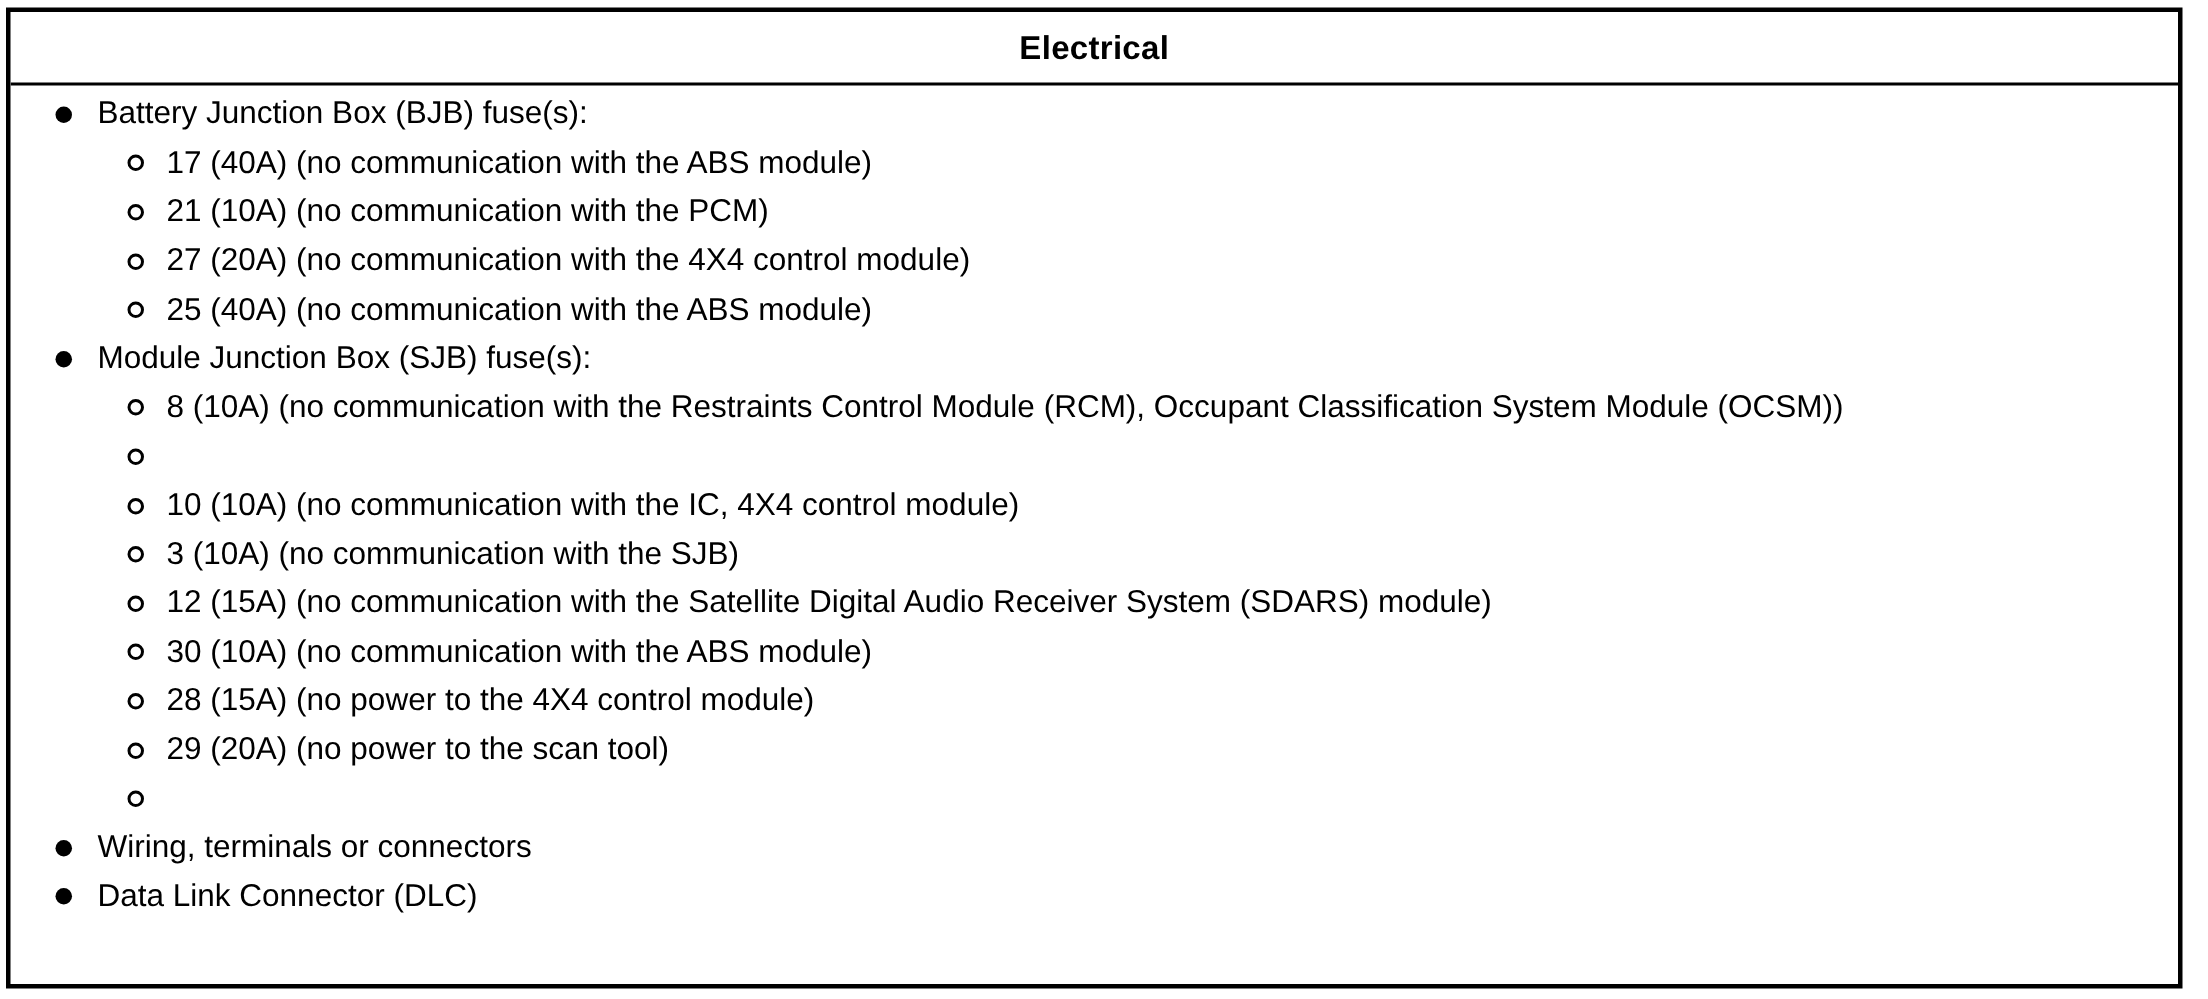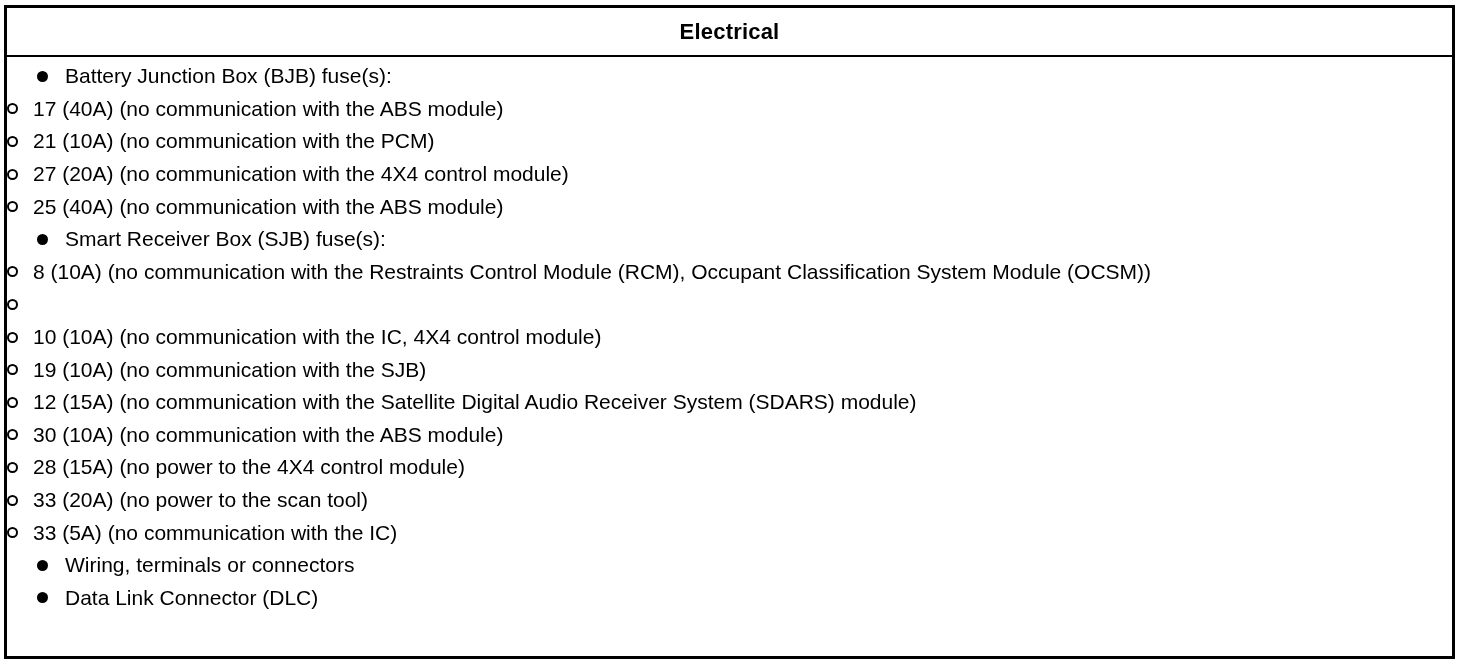--- a/index.html
+++ b/index.html
@@ -47,21 +47,21 @@
     padding: 0;
   }
   li.row {
     display: flex;
     align-items: center;
     height: 32.6px;
     font-size: 21px;
     white-space: nowrap;
   }
   li.row.l1 { padding-left: 30px; text-align: center; }
-  li.row.l2 { }
+  li.row.l2 { padding-left: 78px; }
   .b1 {
     flex: none;
     width: 11px;
     height: 11px;
     background: #000000;
     border-radius: 50%;
     margin-right: 17px;
   }
   .b2 {
     flex: none;
@@ -101,56 +101,55 @@
           <li class="row l2">
             <span class="b2"></span>
             <span class="txt">27 (20A) (no communication with the 4X4 control module)</span>
           </li>
           <li class="row l2">
             <span class="b2"></span>
             <span class="txt">25 (40A) (no communication with the ABS module)</span>
           </li>
           <li class="row l1">
             <span class="b1"></span>
-            <span class="txt">Smart Receiver Box (SJB) fuse(s):</span>
+            <span class="txt">Module Junction Box (SJB) fuse(s):</span>
           </li>
           <li class="row l2">
             <span class="b2"></span>
             <span class="txt">8 (10A) (no communication with the Restraints Control Module (RCM), Occupant Classification System Module (OCSM))</span>
           </li>
           <li class="row l2">
             <span class="b2"></span>
           </li>
           <li class="row l2">
             <span class="b2"></span>
             <span class="txt">10 (10A) (no communication with the IC, 4X4 control module)</span>
           </li>
           <li class="row l2">
             <span class="b2"></span>
-            <span class="txt">19 (10A) (no communication with the SJB)</span>
+            <span class="txt">3 (10A) (no communication with the SJB)</span>
           </li>
           <li class="row l2">
             <span class="b2"></span>
             <span class="txt">12 (15A) (no communication with the Satellite Digital Audio Receiver System (SDARS) module)</span>
           </li>
           <li class="row l2">
             <span class="b2"></span>
             <span class="txt">30 (10A) (no communication with the ABS module)</span>
           </li>
           <li class="row l2">
             <span class="b2"></span>
             <span class="txt">28 (15A) (no power to the 4X4 control module)</span>
           </li>
           <li class="row l2">
             <span class="b2"></span>
-            <span class="txt">33 (20A) (no power to the scan tool)</span>
+            <span class="txt">29 (20A) (no power to the scan tool)</span>
           </li>
           <li class="row l2">
             <span class="b2"></span>
-            <span class="txt">33 (5A) (no communication with the IC)</span>
           </li>
           <li class="row l1">
             <span class="b1"></span>
             <span class="txt">Wiring, terminals or connectors</span>
           </li>
           <li class="row l1">
             <span class="b1"></span>
             <span class="txt">Data Link Connector (DLC)</span>
           </li>
         </ul>

